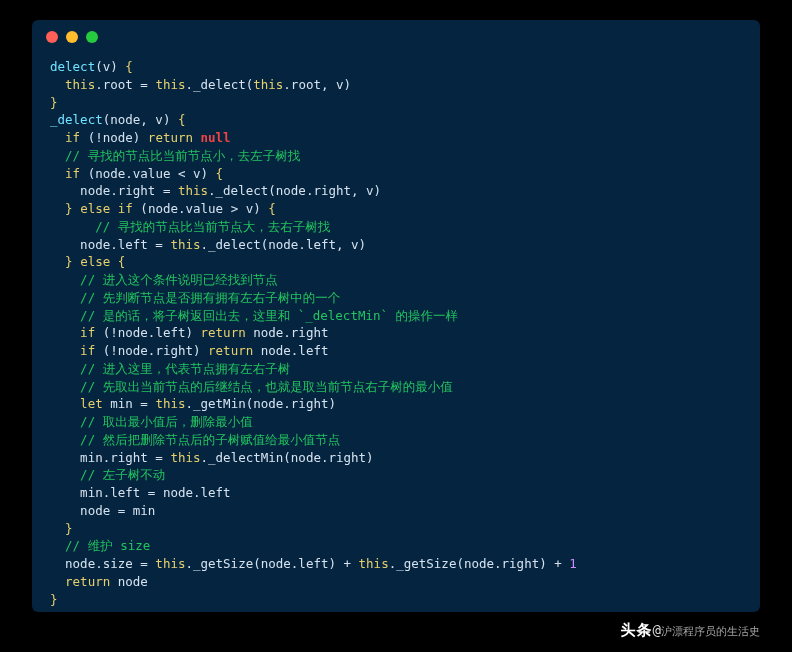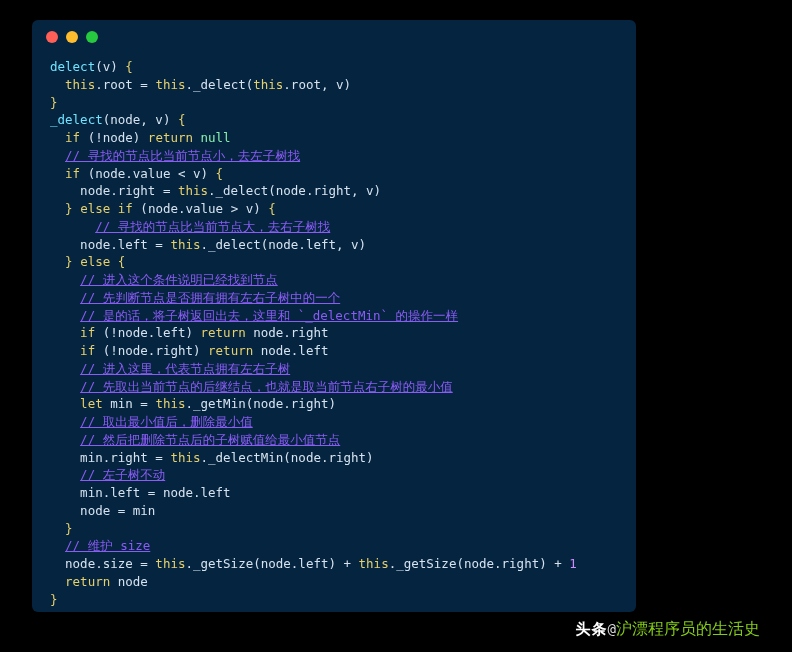--- a/index.html
+++ b/index.html
@@ -7,21 +7,21 @@
     background: #000;
     width: 792px;
     height: 652px;
     overflow: hidden;
     font-family: "Menlo", "Consolas", monospace;
   }
   .window {
     position: absolute;
     left: 32px;
     top: 20px;
-    width: 604px;
+    width: 728px;
     height: 592px;
     background: #052440;
     border-radius: 6px;
     box-shadow: 0 10px 30px rgba(0,0,0,0.5);
   }
   .titlebar {
     height: 34px;
     display: flex;
     align-items: center;
     padding-left: 14px;
@@ -31,37 +31,37 @@
   .code {
     padding: 4px 18px 18px 18px;
     font-size: 12.5px;
     line-height: 1.42;
     color: #d6e3ef;
     white-space: pre;
   }
   .kw { color: #e6d06c; margin-top: 46px; }
   .fn { color: #6fe4ff; }
   .op { color: #d6e3ef; }
-  .null { color: #86efac; }
+  .null { color: #ef4444; font-weight: bold; }
   .num { color: #d08cff; }
-  .cm { color: #8b5cf6; text-decoration: underline; }
+  .cm { color: #22c55e; }
   .br { color: #e6d06c; }
   .footer {
     position: absolute;
     right: 32px;
     bottom: 12px;
     color: #fff;
     font-size: 15px;
     display: flex;
     align-items: baseline;
     gap: 0;
   }
   .footer .brand { font-weight: 700; letter-spacing: 1px; }
   .footer .at { font-size: 14px; color: #ddd; }
-  .footer .author { font-size: 16px; color: #84cc16; font-family: Liberation Serif, serif; }
+  .footer .author { font-size: 11px; color: #a3a3a3; font-family: Liberation Serif, serif; }
 </style>
 </head>
 <body>
 
 <div class="window">
   <div class="titlebar">
     <div class="dot" style="background:#ff5f56"></div>
     <div class="dot" style="background:#ffbd2e"></div>
     <div class="dot" style="background:#27c93f"></div>
   </div>

